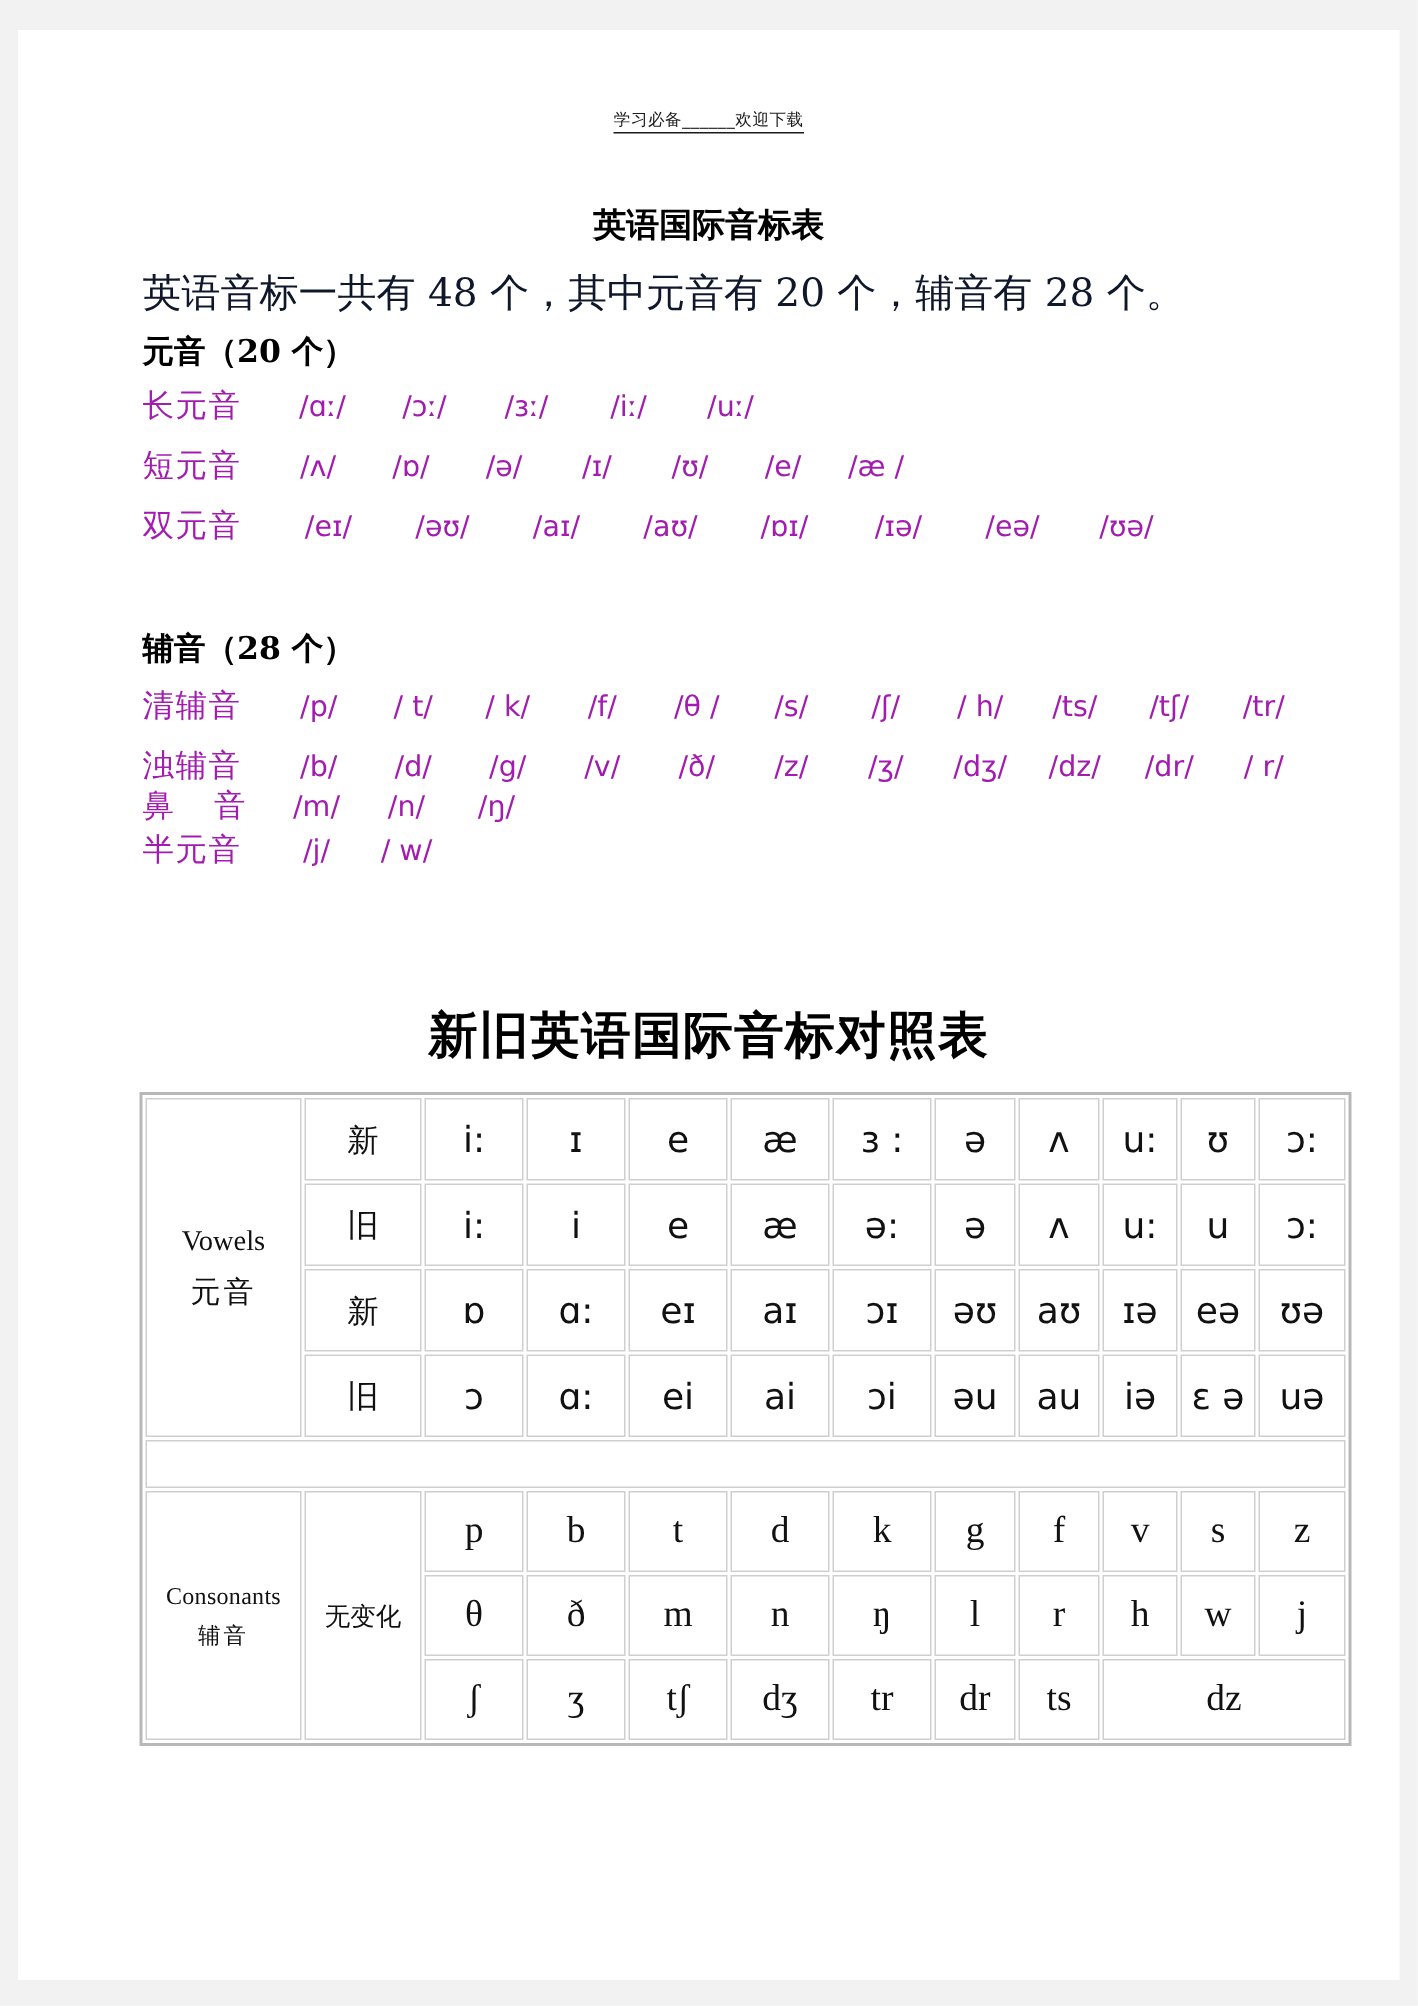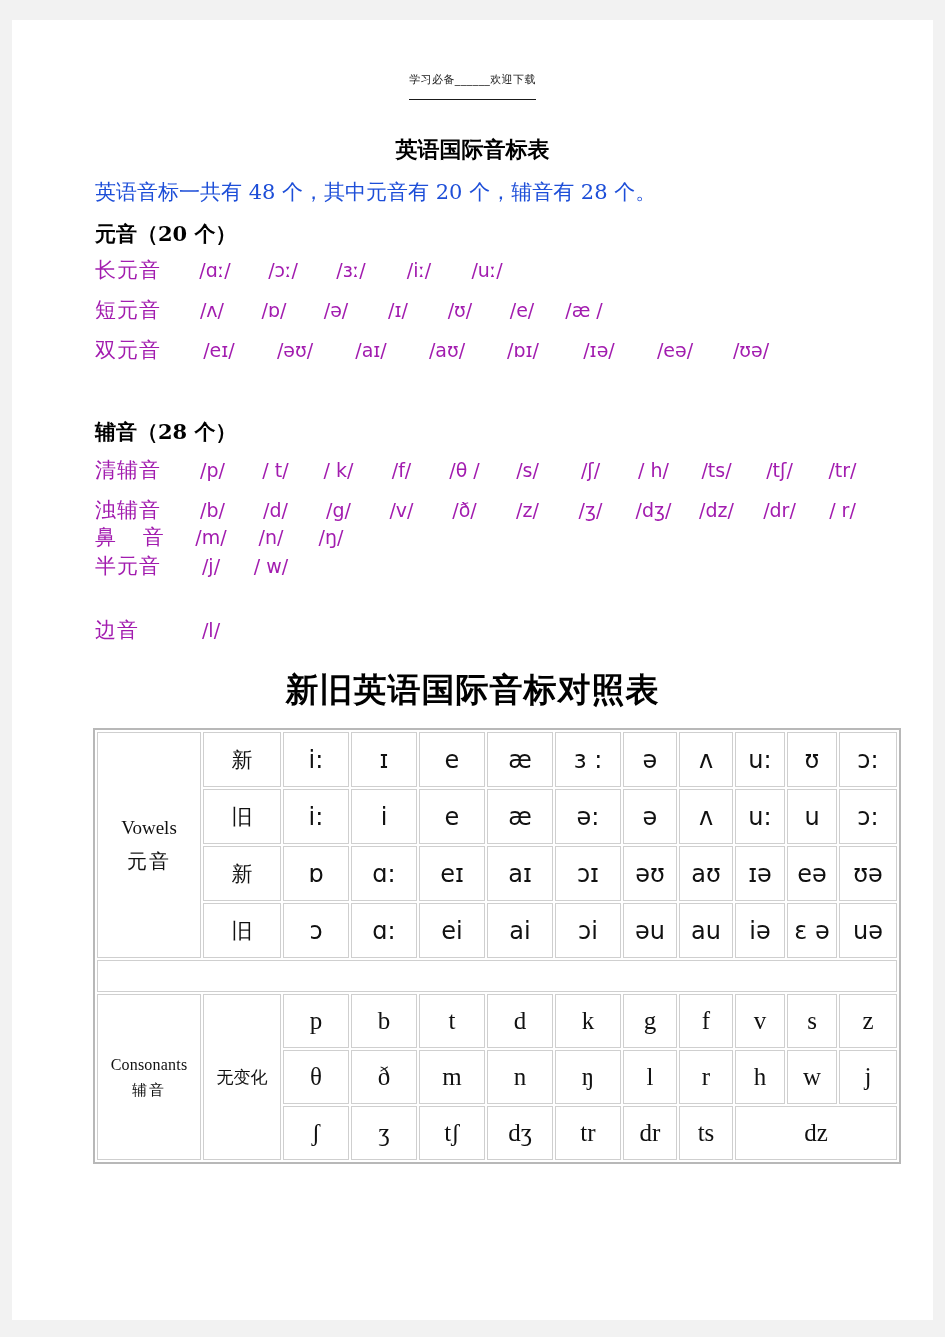--- a/index.html
+++ b/index.html
@@ -31,21 +31,21 @@
     left: 0;
     width: 921px;
     text-align: center;
     font-size: 12.5px;
     color: #1a1a1a;
     letter-spacing: 0.4px;
   }
   .running-head .rh-text {
     display: inline-block;
     border-bottom: 1px solid #1a1a1a;
-    padding-bottom: 12px;
+    padding-bottom: 1px;
     font-family: "DejaVu Sans", sans-serif;
     font-size: 11px;
   }
 
   
   .doc-title {
     position: absolute;
     top: 115px;
     left: 0;
     width: 921px;
@@ -53,22 +53,22 @@
     font-size: 22px;
     font-weight: bold;
     color: #000;
     font-family: "DejaVu Serif", "Liberation Serif", serif;
   }
 
   .intro {
     position: absolute;
     top: 158px;
     left: 83px;
-    font-size: 21px;
-    color: #1d4ed8;
+    font-size: 26px;
+    color: #0f172a;
     white-space: nowrap;
     font-family: "DejaVu Serif", "Liberation Serif", serif;
   }
 
   
   .sec-head {
     position: absolute;
     left: 83px;
     font-size: 21px;
     font-weight: bold;
@@ -237,23 +237,20 @@
   </div>
 
   <div class="prow" id="row-nasal">
     <span class="rlabel sp">鼻 音</span><span class="sym cn-w">/m/</span><span class="sym cn-w">/n/</span><span class="sym cn-w">/ŋ/</span>
   </div>
 
   <div class="prow" id="row-semi">
     <span class="rlabel">半元音</span><span class="sym cn-w">/j/</span><span class="sym cn-w">/ w/</span>
   </div>
 
-  <div class="prow" id="row-lateral">
-    <span class="rlabel">边音</span><span class="sym cn-w">/l/</span>
-  </div>
 
   <div class="table-title">新旧英语国际音标对照表</div>
 
   <div class="cmp-wrap">
     <table class="cmp">
       <colgroup>
         <col style="width:104px">
           <col style="width:78px">
         <col style="width:66px">
           <col style="width:66px">

